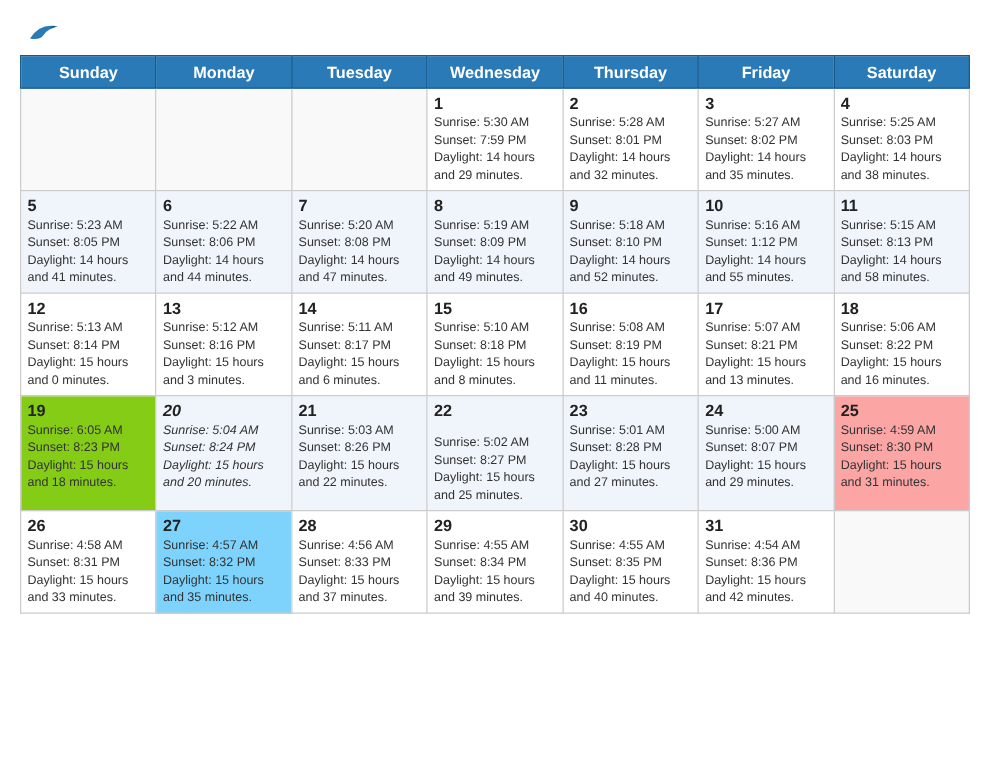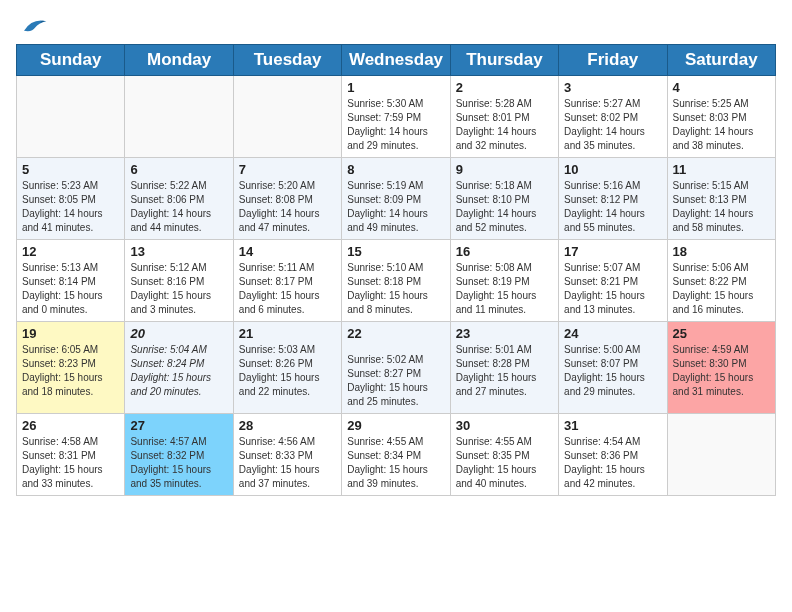--- a/index.html
+++ b/index.html
@@ -47,21 +47,21 @@
     }
     .calendar {
       width: 100%;
       border-collapse: collapse;
       margin-top: 8px;
     }
     .calendar th {
       background-color: #2a7ab7;
       color: #fff;
       text-align: center;
-      font-size: 17px;
+      font-size: 13px;
       font-weight: bold;
       padding: 5px 0;
       border: 1px solid #1a5a8a;
     }
     .calendar td {
       border: 1px solid #ccc;
       vertical-align: top;
       padding: 4px 5px;
       width: 108px;
       min-height: 80px;
@@ -189,21 +189,21 @@
         <td style="background: rgb(240, 245, 251);">
           <span class="day-number">9</span>
           <div class="day-info" style="white-space: pre-line;">Sunrise: 5:18 AM
 Sunset: 8:10 PM
 Daylight: 14 hours
 and 52 minutes.</div>
         </td>
         <td style="background: rgb(240, 245, 251);">
           <span class="day-number">10</span>
           <div class="day-info" style="white-space: pre-line;">Sunrise: 5:16 AM
-Sunset: 8:12 PM
+Sunset: 1:12 PM
 Daylight: 14 hours
 and 55 minutes.</div>
         </td>
         <td style="background: rgb(240, 245, 251);">
           <span class="day-number">11</span>
           <div class="day-info" style="white-space: pre-line;">Sunrise: 5:15 AM
 Sunset: 8:13 PM
 Daylight: 14 hours
 and 58 minutes.</div>
         </td>
@@ -253,21 +253,21 @@
         </td>
         <td style="background: rgb(255, 255, 255);">
           <span class="day-number">18</span>
           <div class="day-info" style="white-space: pre-line;">Sunrise: 5:06 AM
 Sunset: 8:22 PM
 Daylight: 15 hours
 and 16 minutes.</div>
         </td>
       </tr>
       <tr>
-        <td style="background: #fef9c3; margin-top: 16px;">
+        <td style="background: #84cc16; margin-top: 16px;">
           <span class="day-number">19</span>
           <div class="day-info" style="white-space: pre-line;">Sunrise: 6:05 AM
 Sunset: 8:23 PM
 Daylight: 15 hours
 and 18 minutes.</div>
         </td>
         <td style="background: rgb(240, 245, 251); font-style: italic;">
           <span class="day-number">20</span>
           <div class="day-info" style="white-space: pre-line;">Sunrise: 5:04 AM
 Sunset: 8:24 PM

